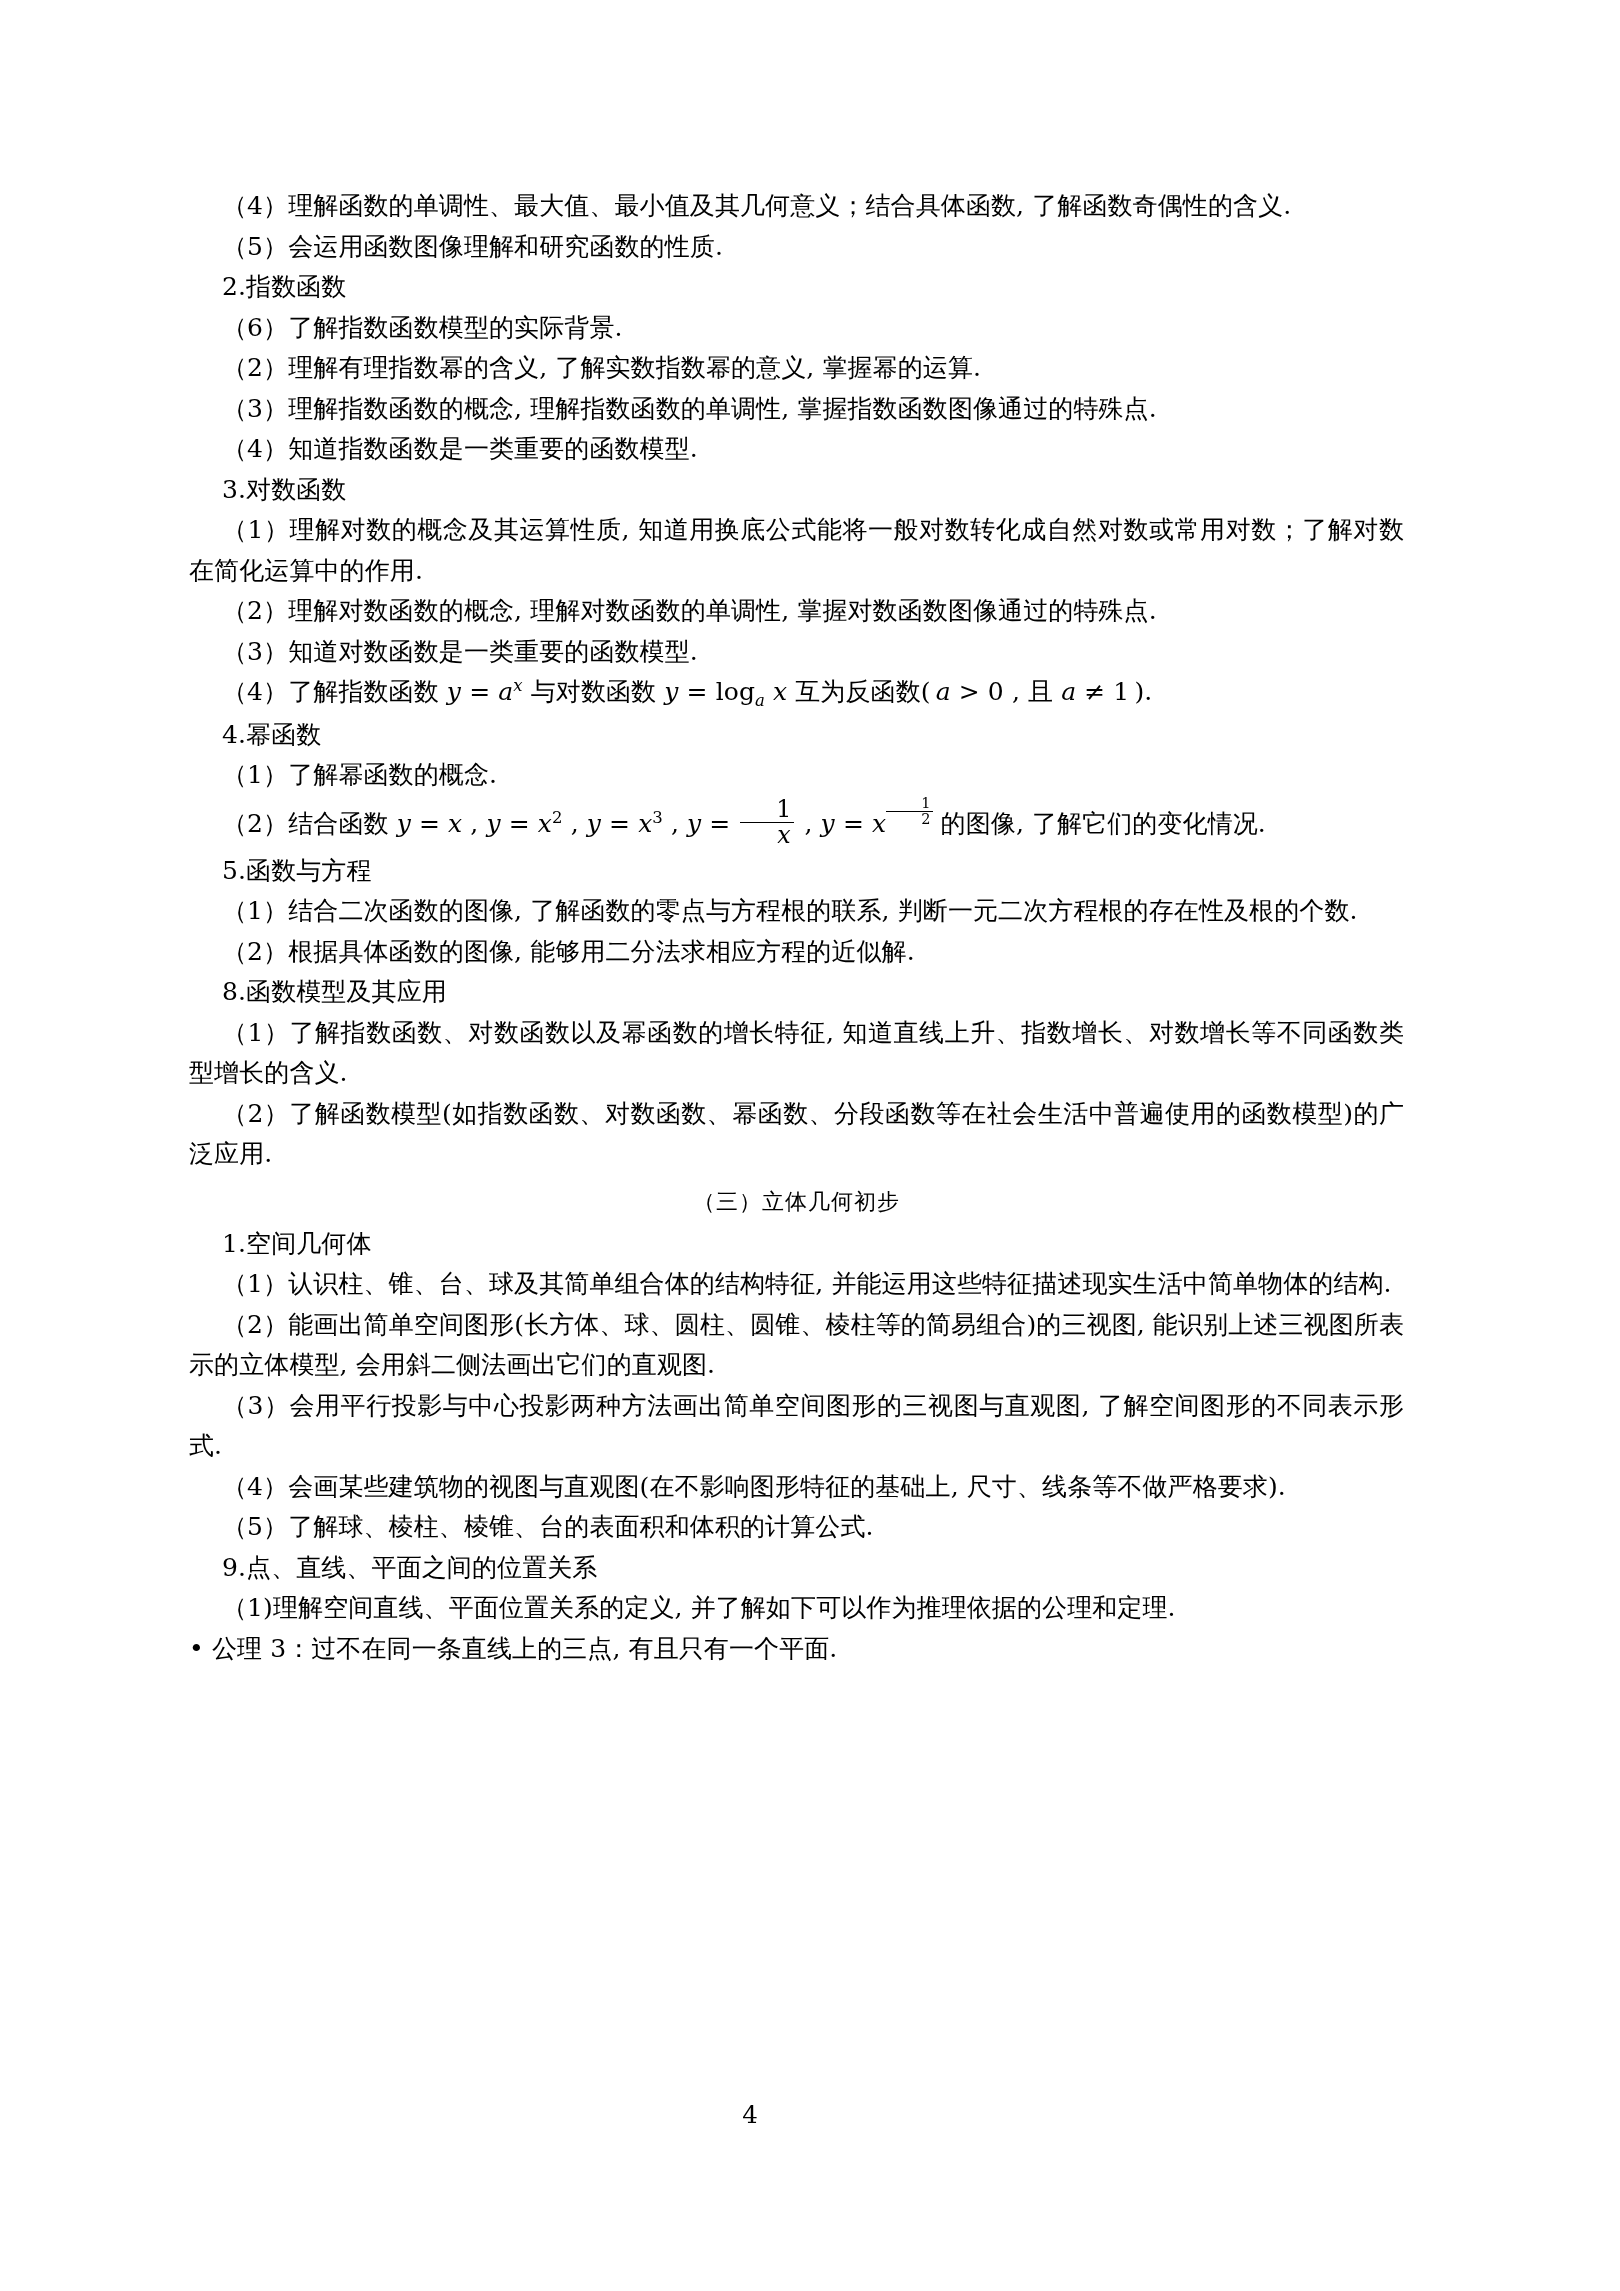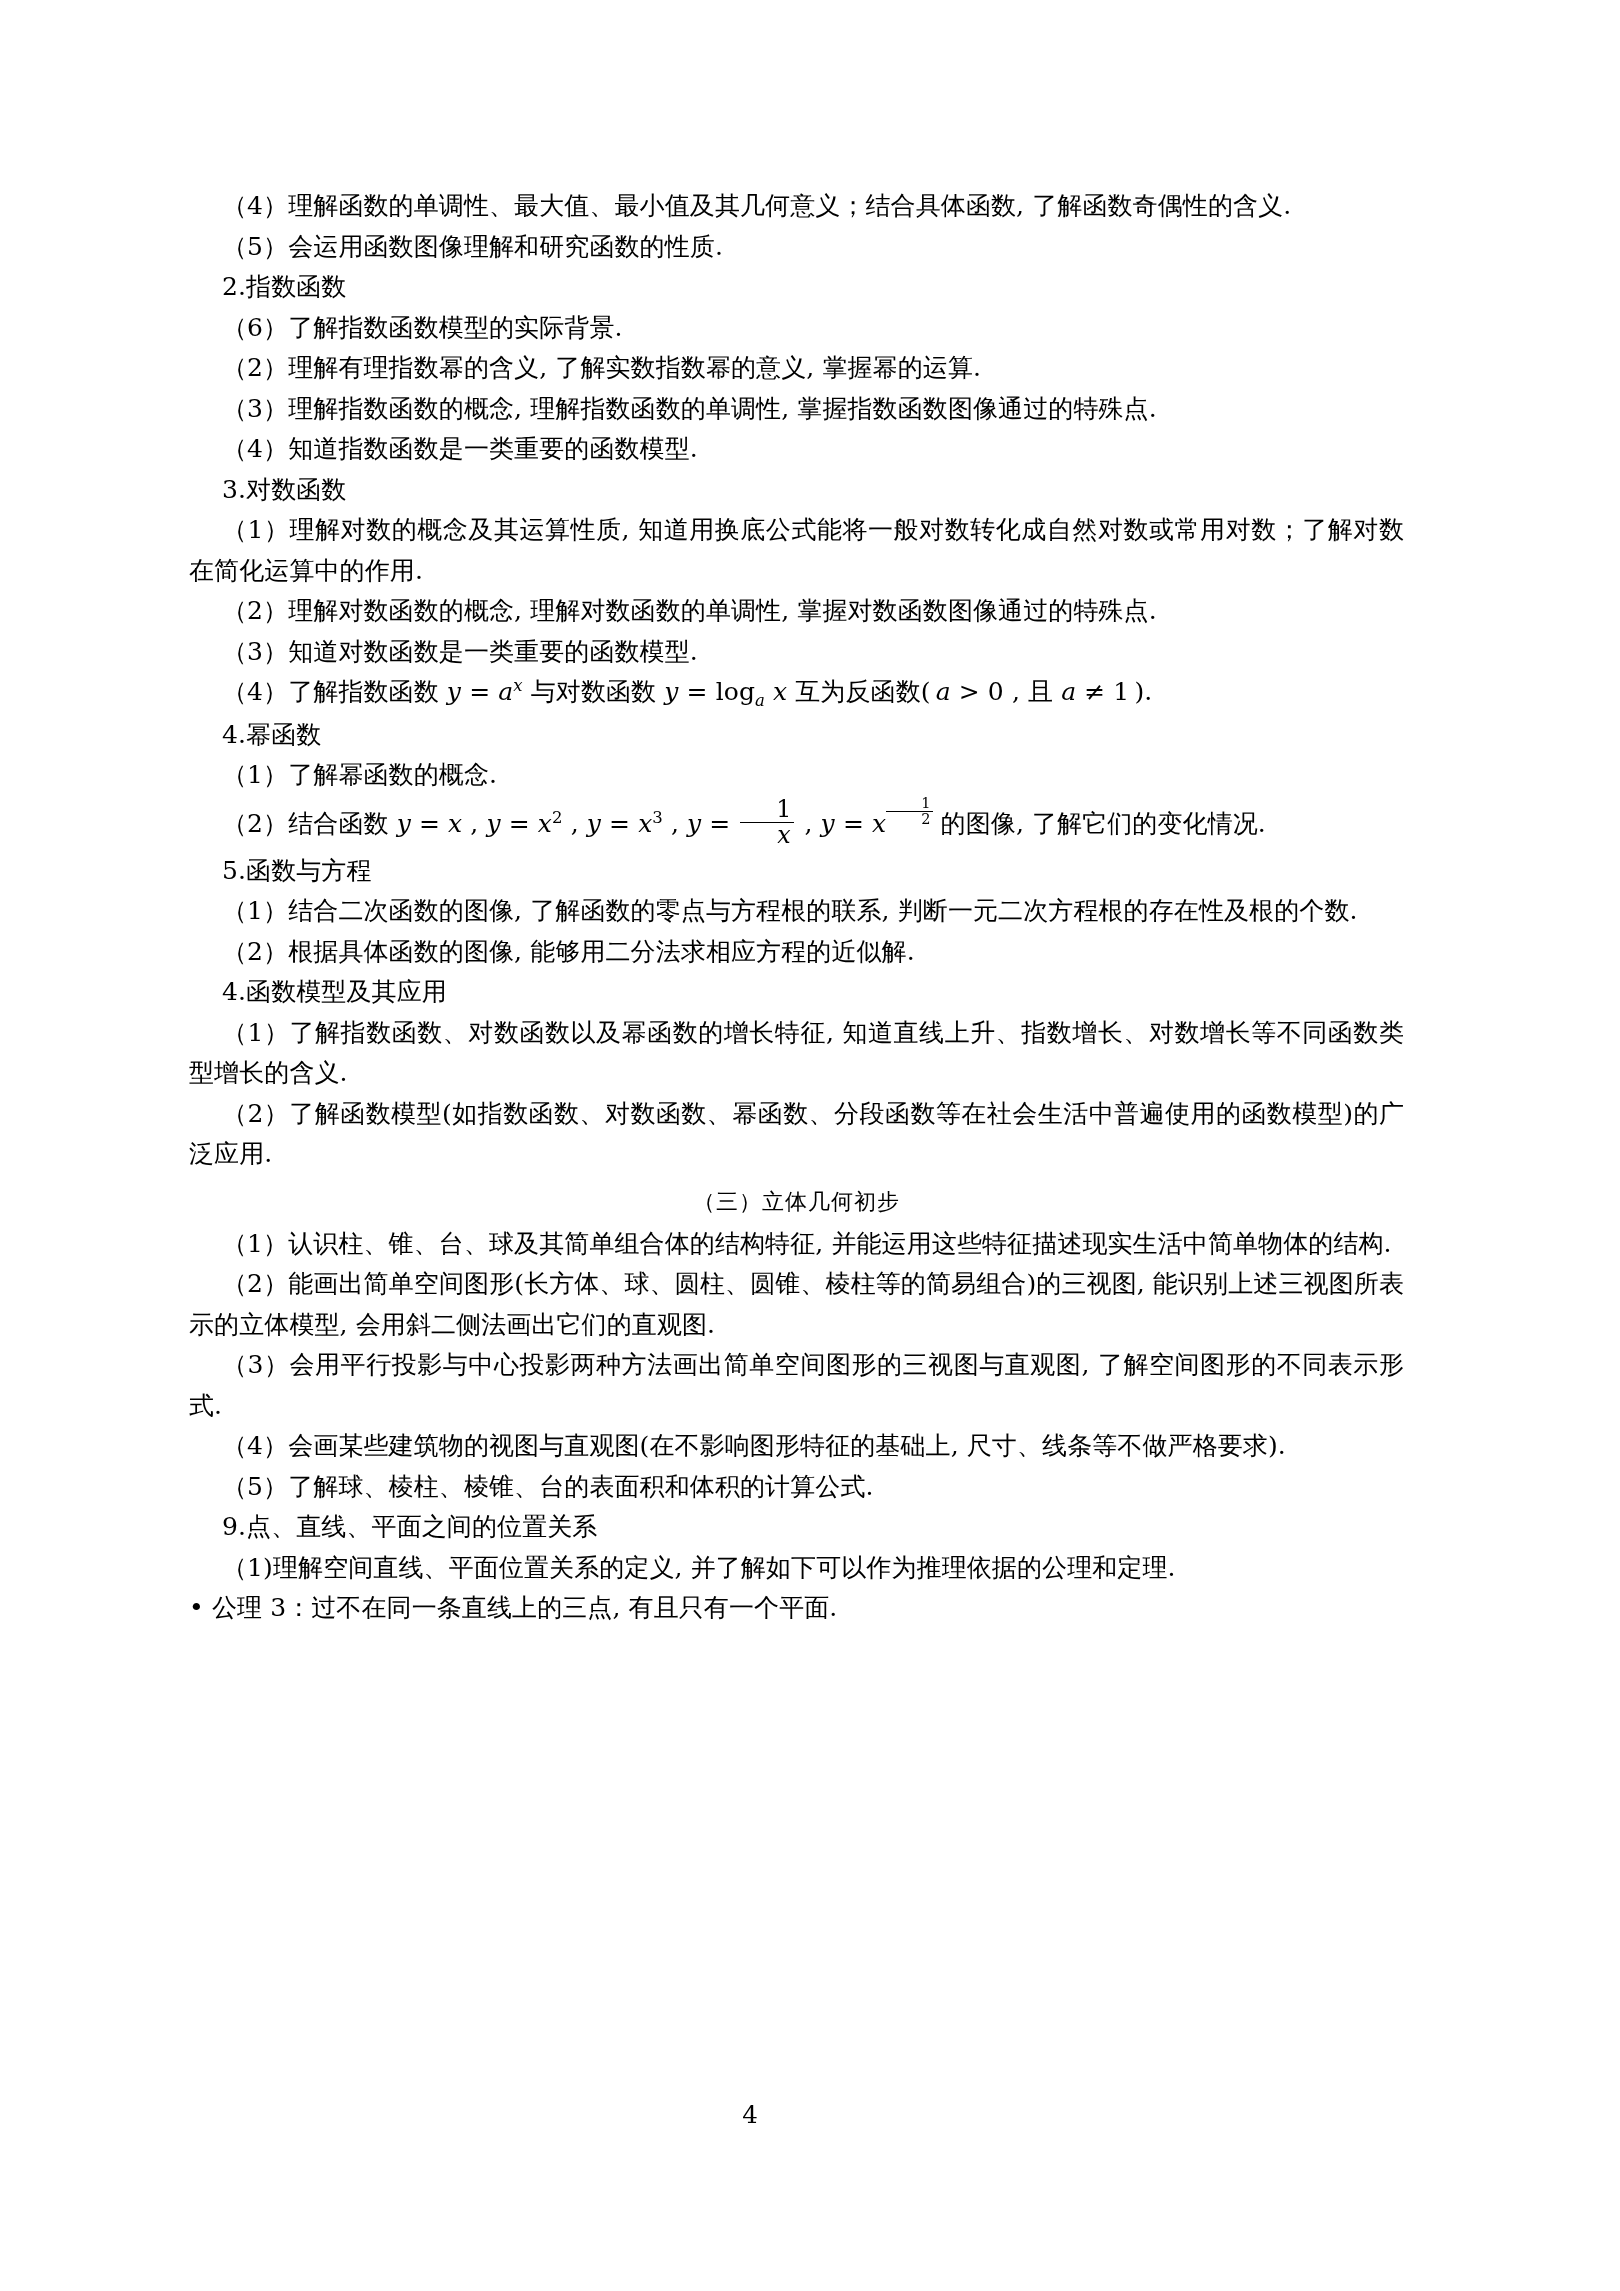--- a/index.html
+++ b/index.html
@@ -125,26 +125,27 @@
     <p class="numline">4.幂函数</p>
     <p class="para">（1）了解幂函数的概念.</p>
 
     <p class="para tall">
       <span>（2）结合函数&nbsp;</span><span class="m">y</span><span>&nbsp;=&nbsp;</span><span class="m">x</span><span>&nbsp;,&nbsp;</span><span class="m">y</span><span>&nbsp;=&nbsp;</span><span class="m">x</span><span class="upr">2</span><span>&nbsp;,&nbsp;</span><span class="m">y</span><span>&nbsp;=&nbsp;</span><span class="m">x</span><span class="upr">3</span><span>&nbsp;,&nbsp;</span><span class="m">y</span><span>&nbsp;=&nbsp;</span><span class="frac"><span class="num">1</span><span class="den">x</span></span><span>&nbsp;,&nbsp;</span><span class="m">y</span><span>&nbsp;=&nbsp;</span><span class="m">x</span><span class="fracsmall"><span class="num">1</span><span class="den">2</span></span><span>&nbsp;的图像, 了解它们的变化情况.</span>
     </p>
 
     <p class="numline">5.函数与方程</p>
     <p class="para">（1）结合二次函数的图像, 了解函数的零点与方程根的联系, 判断一元二次方程根的存在性及根的个数.</p>
     <p class="para">（2）根据具体函数的图像, 能够用二分法求相应方程的近似解.</p>
-    <p class="numline">4.函数模型及其应用</p>
+    <p class="numline">8.函数模型及其应用</p>
     <p class="para">（1）了解指数函数、对数函数以及幂函数的增长特征, 知道直线上升、指数增长、对数增长等不同函数类型增长的含义.</p>
     <p class="para">（2）了解函数模型(如指数函数、对数函数、幂函数、分段函数等在社会生活中普遍使用的函数模型)的广泛应用.</p>
 
     <p class="center section-title">（三）立体几何初步</p>
 
+    <p class="numline">1.空间几何体</p>
     <p class="para">（1）认识柱、锥、台、球及其简单组合体的结构特征, 并能运用这些特征描述现实生活中简单物体的结构.</p>
     <p class="para">（2）能画出简单空间图形(长方体、球、圆柱、圆锥、棱柱等的简易组合)的三视图, 能识别上述三视图所表示的立体模型, 会用斜二侧法画出它们的直观图.</p>
     <p class="para">（3）会用平行投影与中心投影两种方法画出简单空间图形的三视图与直观图, 了解空间图形的不同表示形式.</p>
     <p class="para">（4）会画某些建筑物的视图与直观图(在不影响图形特征的基础上, 尺寸、线条等不做严格要求).</p>
     <p class="para">（5）了解球、棱柱、棱锥、台的表面积和体积的计算公式.</p>
     <p class="numline">9.点、直线、平面之间的位置关系</p>
     <p class="para">（1)理解空间直线、平面位置关系的定义, 并了解如下可以作为推理依据的公理和定理.</p>
     <p class="bullet">• 公理 3：过不在同一条直线上的三点, 有且只有一个平面.</p>
 
   </div>

